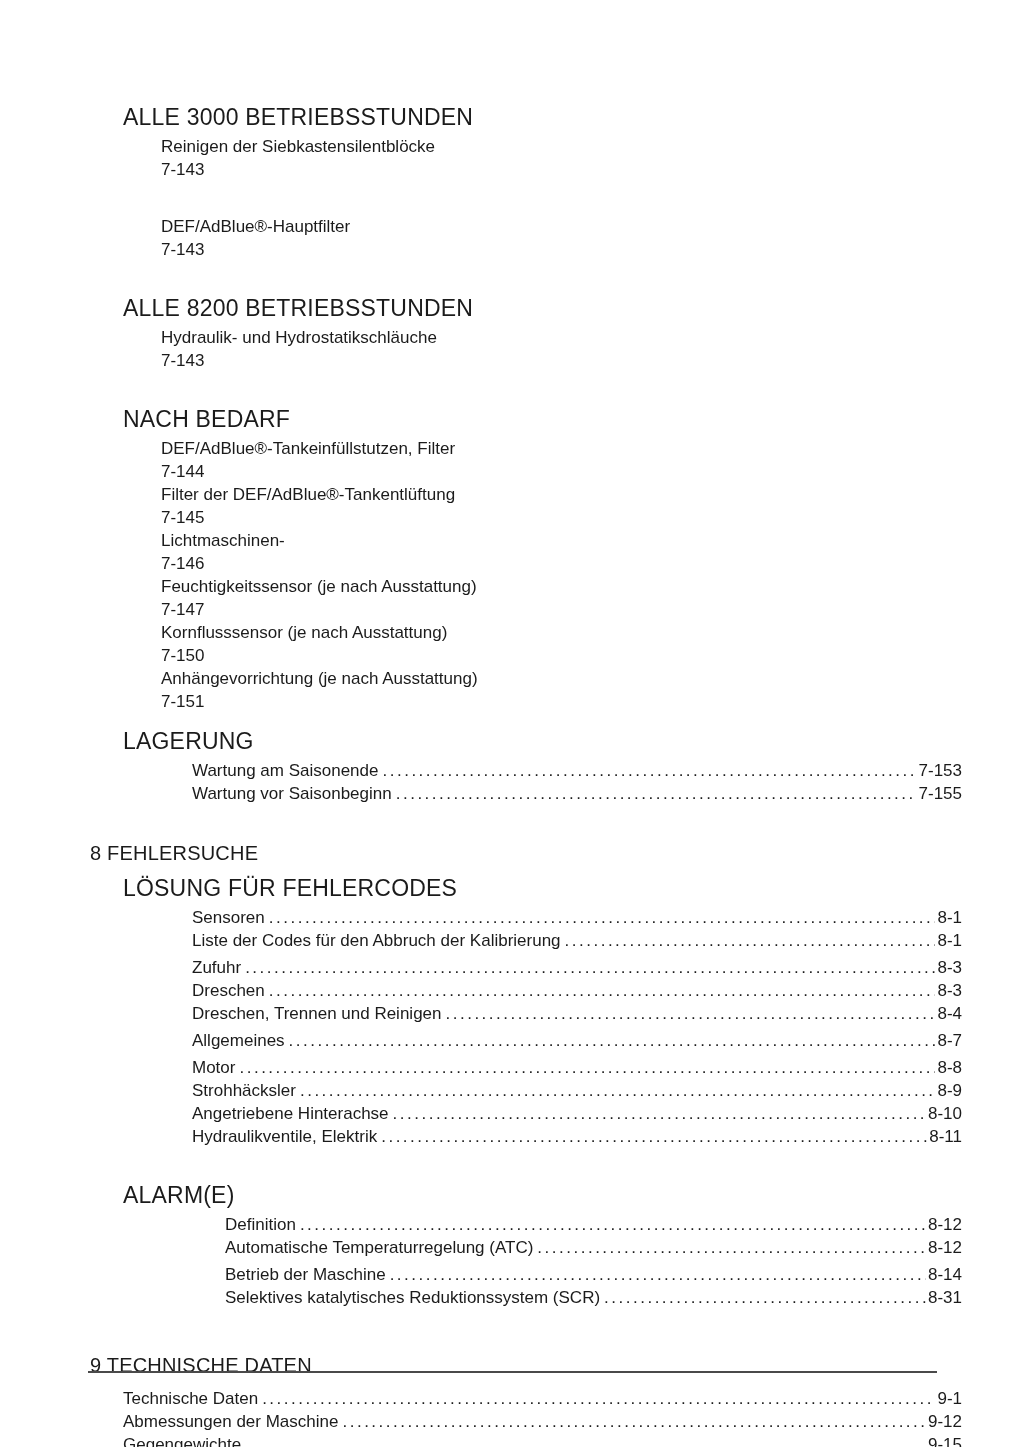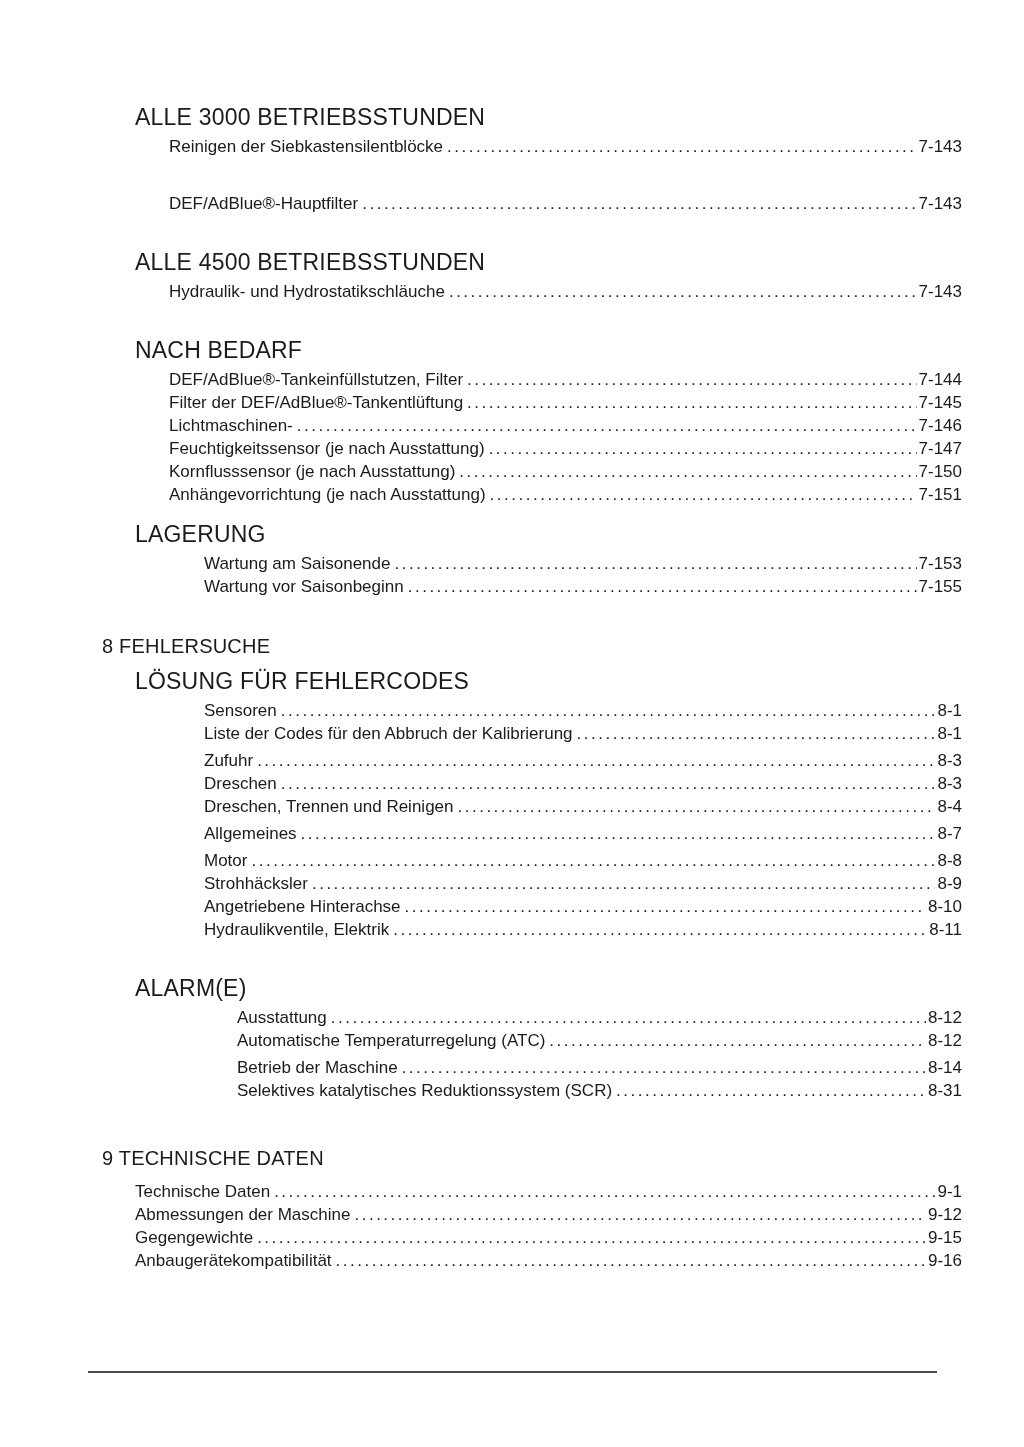--- a/index.html
+++ b/index.html
@@ -15,21 +15,21 @@
     position: relative;
     overflow: hidden;
   }
   .page {
     position: absolute;
     inset: 0;
     padding: 104px 62px 0 90px;
   }
 
   
-  .toc-section { margin-top: 34px; margin-left: 12px; }
+  .toc-section { margin-top: 34px; }
   .toc-section.gap-none   { margin-top: 0; }
   .toc-section.gap-small  { margin-top: 15px; }
   .toc-section.gap-tight  { margin-top: 7px; }
   .toc-section.gap-xlarge { margin-top: 42px; }
 
   
   .heading-section {
     font-size: 23px;
     line-height: 26px;
     font-weight: 400;
@@ -42,21 +42,21 @@
     line-height: 29px;
     font-weight: 400;
     letter-spacing: 0.2px;
     margin-bottom: 7px;
     white-space: nowrap;
   }
 
   
   .indent-0 { margin-left: 0; }
   .indent-1 { margin-left: 33px; }
-  .indent-2 { margin-left: 67px; }
+  .indent-2 { margin-left: 67px; flex-direction: column; }
   .indent-3 { margin-left: 102px; }
   .indent-4 { margin-left: 135px; }
 
   
   .toc-entry {
     display: flex;
     align-items: baseline;
     font-size: 17px;
     line-height: 23px;
   }
@@ -102,21 +102,21 @@
         </div>
       </section>
       <section class="toc-section gap-default">
         <div class="toc-entry indent-2">
           <span class="label">DEF/AdBlue®-Hauptfilter</span>
           <span class="dots" aria-hidden="true">............................................................................................................................................................................................................................</span>
           <span class="page-num">7-143</span>
         </div>
       </section>
       <section class="toc-section gap-default">
-        <div class="heading-section indent-1">ALLE 4500 BETRIEBSSTUNDEN</div>
+        <div class="heading-section indent-1">ALLE 8200 BETRIEBSSTUNDEN</div>
         <div class="toc-entry indent-2">
           <span class="label">Hydraulik- und Hydrostatikschläuche</span>
           <span class="dots" aria-hidden="true">............................................................................................................................................................................................................................</span>
           <span class="page-num">7-143</span>
         </div>
       </section>
       <section class="toc-section gap-default">
         <div class="heading-section indent-1">NACH BEDARF</div>
         <div class="toc-entry indent-2">
           <span class="label">DEF/AdBlue®-Tankeinfüllstutzen, Filter</span>
@@ -214,21 +214,21 @@
         </div>
         <div class="toc-entry indent-3">
           <span class="label">Hydraulikventile, Elektrik</span>
           <span class="dots" aria-hidden="true">............................................................................................................................................................................................................................</span>
           <span class="page-num">8-11</span>
         </div>
       </section>
       <section class="toc-section gap-default">
         <div class="heading-section indent-1">ALARM(E)</div>
         <div class="toc-entry indent-4">
-          <span class="label">Ausstattung</span>
+          <span class="label">Definition</span>
           <span class="dots" aria-hidden="true">............................................................................................................................................................................................................................</span>
           <span class="page-num">8-12</span>
         </div>
         <div class="toc-entry indent-4">
           <span class="label">Automatische Temperaturregelung (ATC)</span>
           <span class="dots" aria-hidden="true">............................................................................................................................................................................................................................</span>
           <span class="page-num">8-12</span>
         </div>
         <div class="toc-entry indent-4 spacer-before">
           <span class="label">Betrieb der Maschine</span>

